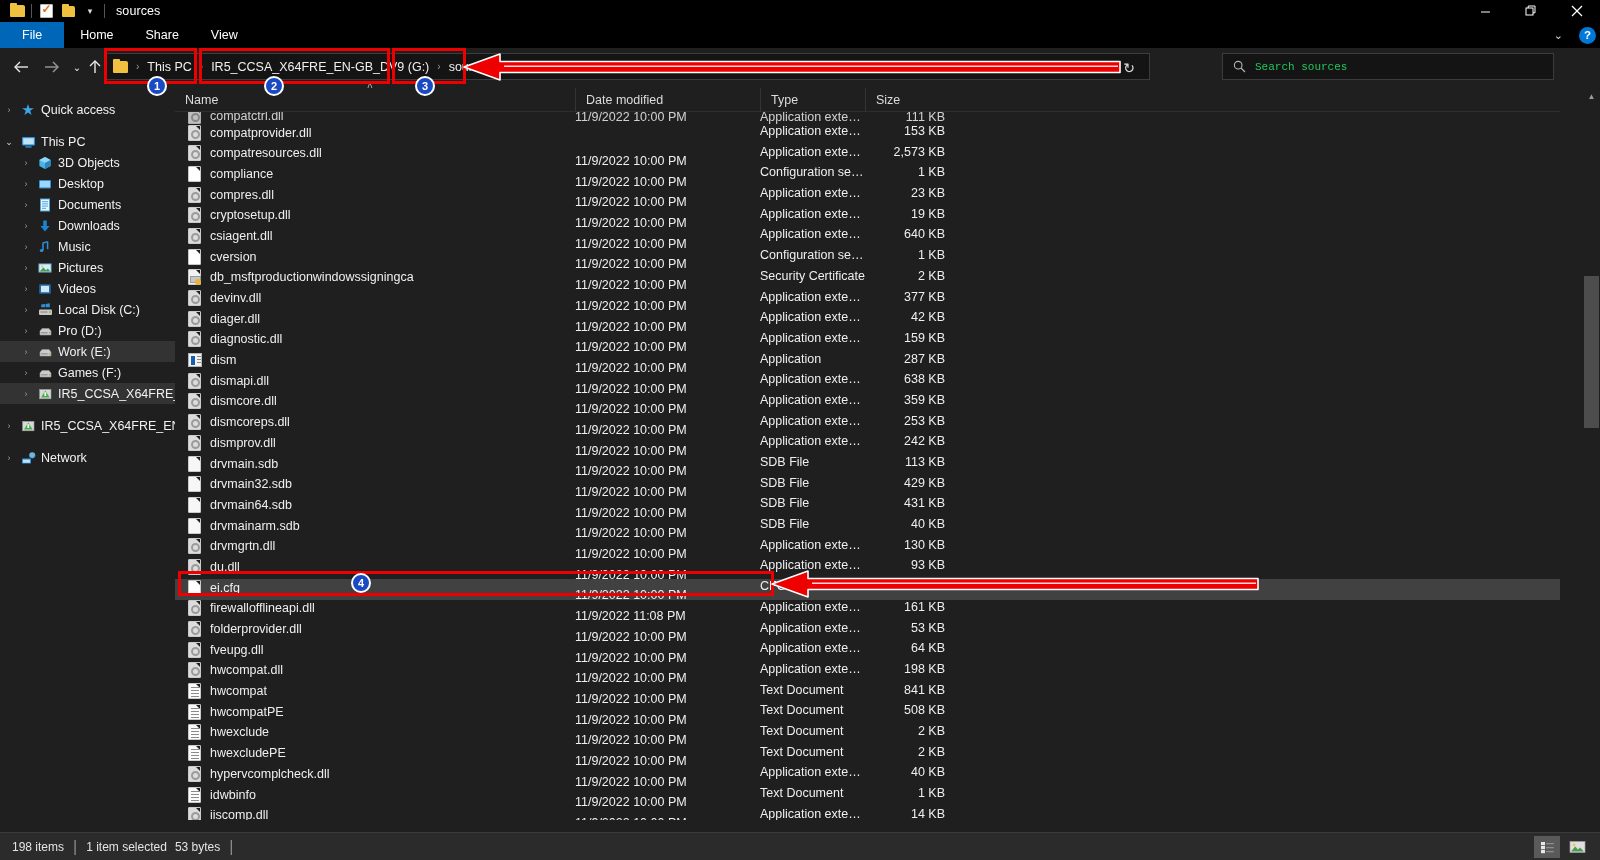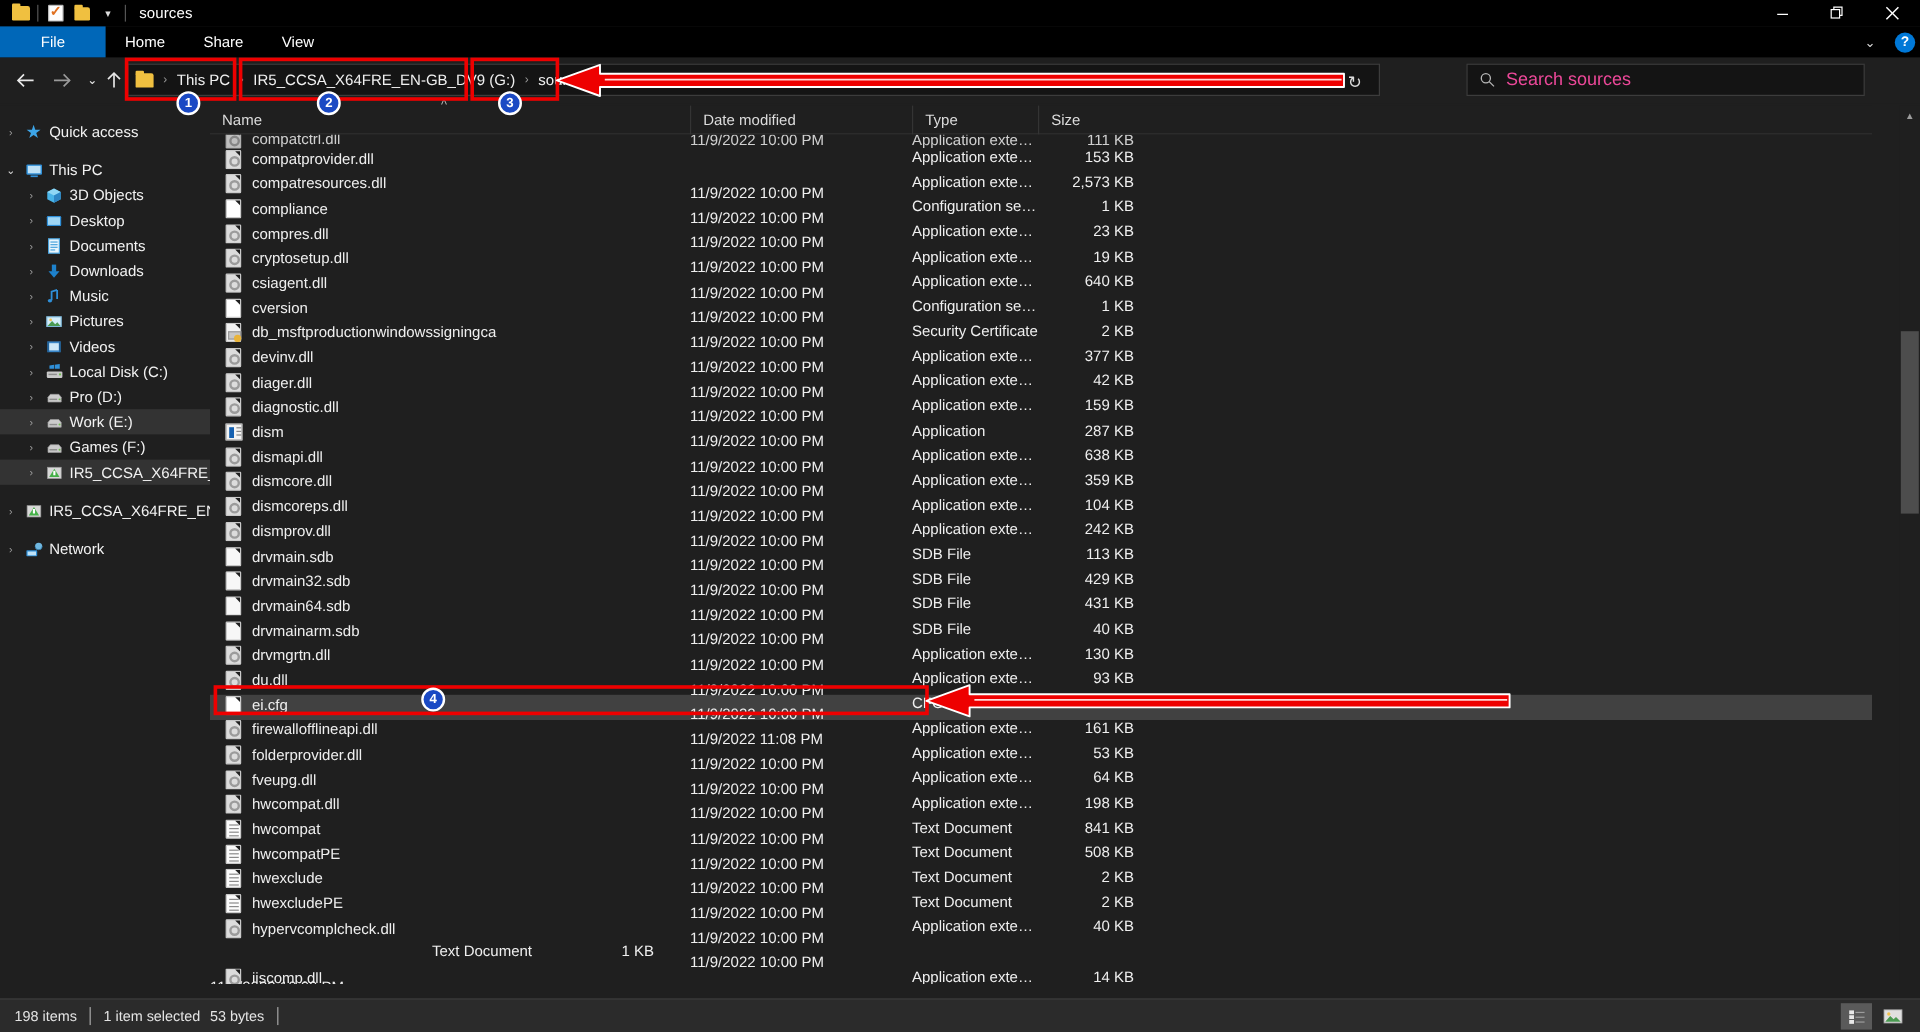--- a/index.html
+++ b/index.html
@@ -33,21 +33,21 @@
   .win-btn { width:46px;height:22px;display:flex;align-items:center;justify-content:center;
              font-size:12px; color:#fff; }
 
   
   .ribbon {
     position:absolute; left:0; top:22px; width:1600px; height:26px; background:#000;
     display:flex; align-items:stretch;
   }
   .rtab { padding:0 16px; display:flex;align-items:center;justify-content:center;
           font-size:12.5px; color:#fff; }
-  .rtab.file { background:#0067b8; padding:0 34px; }
+  .rtab.file { background:#0067b8; padding:0 22px; }
   .ribbon-right { position:absolute; right:4px; top:0; height:26px; display:flex; align-items:center; gap:10px;}
   .chev-dn { font-size:11px; color:#ddd; padding:0 6px; }
   .help-ic { width:17px;height:17px;border-radius:50%;background:#0078d7;color:#fff;
              font-size:11.5px;display:flex;align-items:center;justify-content:center;font-weight:bold;}
 
   
   .addrbar { position:absolute; left:0; top:48px; width:1600px; height:38px; background:#1f1f1f; }
   .navbtn { position:absolute; top:6px; width:26px;height:26px;display:flex;align-items:center;
             justify-content:center; color:#e8e8e8; font-size:16px; }
   .nav-back{left:8px;} .nav-fwd{left:38px; color:#8d8d8d;} .nav-recent{left:64px;font-size:10px;} .nav-up{left:82px;}
@@ -61,21 +61,21 @@
   .crumb-ic { margin:0 6px 0 6px; }
   .addr-trail { flex:1; }
   .addr-caret { position:absolute; right:38px; top:0; height:27px; width:28px;
                 display:flex;align-items:center;justify-content:center;font-size:10px;color:#ddd;}
   .addr-refresh { position:absolute; right:6px; top:0; height:27px; width:28px;
                 display:flex;align-items:center;justify-content:center;font-size:14px;color:#ddd;}
   .searchbox {
     position:absolute; left:1222px; top:5px; width:332px; height:27px;
     border:1px solid #3c3c3c; background:#141414; display:flex; align-items:center; padding-left:10px; gap:9px;
   }
-  .search-ph { font-size:15px; color:#ec4899; }
+  .search-ph { font-size:11px; color:#22c55e;font-family:Liberation Mono, monospace; }
 
   
   .sidebar {
     position:absolute; left:0; top:88px; width:175px; height:732px; background:#1f1f1f;
     overflow:hidden;
   }
   .nav-item { height:21px; display:flex; align-items:center; font-size:12.5px; color:#f2f2f2;
               white-space:nowrap; position:relative; }
   .nav-item.sel { background:#333333; }
   .nav-arrow { width:18px; text-align:center; font-size:9px; color:#9c9c9c; flex:0 0 18px;}
@@ -662,21 +662,21 @@
         <div class="fc-name">
           <span class="ficon dll-ic">
             <span class="doc-base">
               <span class="gear"></span>
             </span>
           </span>
           <span>dismcoreps.dll</span>
         </div>
         <div class="fc-date">11/9/2022 10:00 PM</div>
         <div class="fc-type">Application exten...</div>
-        <div class="fc-size">104 KB</div>
+        <div class="fc-size">253 KB</div>
       </div>
       <div class="frow">
         <div class="fc-name">
           <span class="ficon dll-ic">
             <span class="doc-base">
               <span class="gear"></span>
             </span>
           </span>
           <span>dismprov.dll</span>
         </div>
@@ -876,20 +876,28 @@
               <span class="gear"></span>
             </span>
           </span>
           <span>hypervcomplcheck.dll</span>
         </div>
         <div class="fc-date">11/9/2022 10:00 PM</div>
         <div class="fc-type">Application exten...</div>
         <div class="fc-size">40 KB</div>
       </div>
       <div class="frow">
+        <div class="fc-name">
+          <span class="ficon txt-ic">
+            <span class="doc-base">
+              <span class="lines"></span>
+            </span>
+          </span>
+          <span>idwbinfo</span>
+        </div>
         <div class="fc-date">11/9/2022 10:00 PM</div>
         <div class="fc-type">Text Document</div>
         <div class="fc-size">1 KB</div>
       </div>
       <div class="frow">
         <div class="fc-name">
           <span class="ficon dll-ic">
             <span class="doc-base">
               <span class="gear"></span>
             </span>

